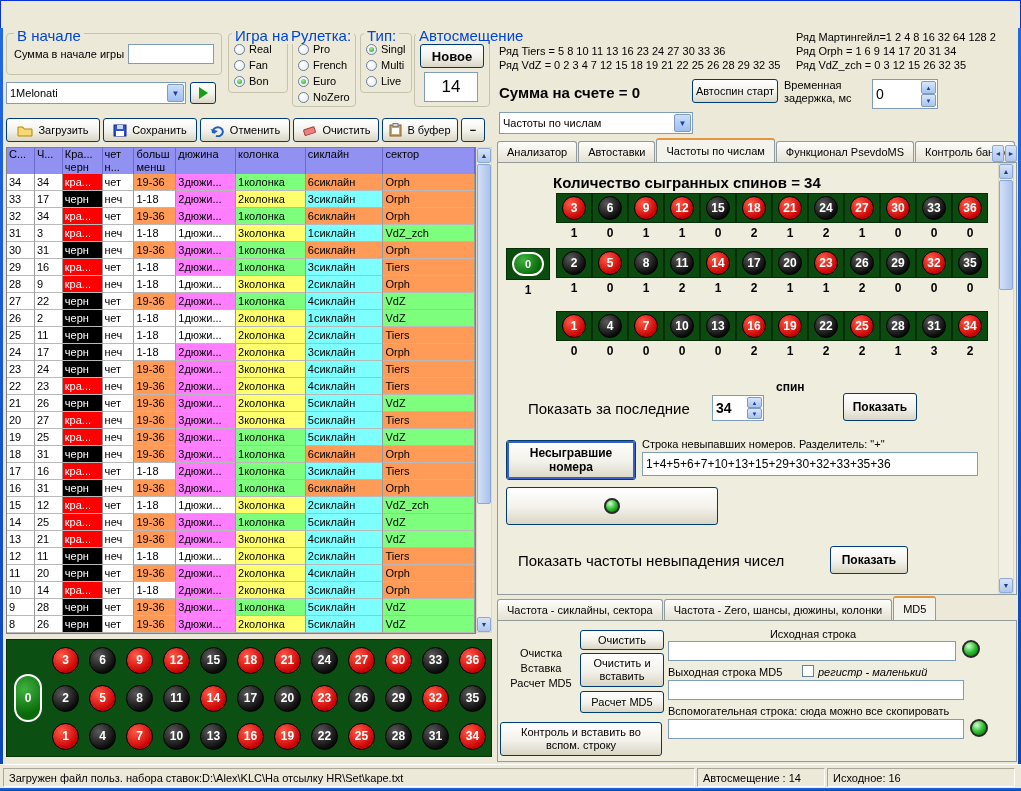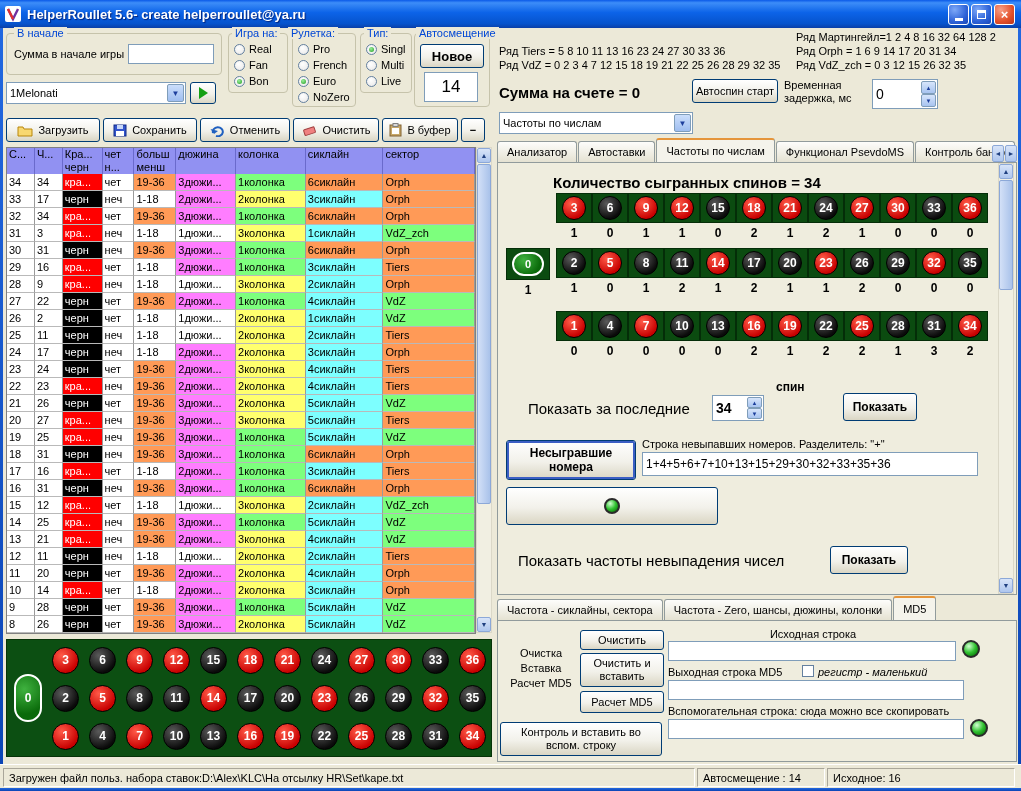--- a/index.html
+++ b/index.html
@@ -20,21 +20,21 @@
     display:flex; align-items:center; justify-content:center; color:#fff; font-weight:bold; font-size:13px;
     background:radial-gradient(circle at 30% 25%,#7DA8F8,#2E63D8 60%,#1A47B8); }
   .tb-btn.close { background:radial-gradient(circle at 30% 25%,#F8A088,#E3502A 60%,#B8341A); }
   .glyph-min { width:8px; height:3px; background:#fff; margin-top:10px; }
   .glyph-max { width:9px; height:9px; border:1px solid #fff; border-top:3px solid #fff; }
 
   .lbl { position:absolute; font-size:11px; color:#000; white-space:nowrap; }
   .bold { font-weight:bold; }
 
   .group { position:absolute; border:1px solid #C6C3AB; border-radius:4px; }
-  .group-title { position:absolute; font-size:11px; color:#0046D5; background:#ECE9D8; padding:0 3px; white-space:nowrap;text-align:center; }
+  .group-title { position:absolute; font-size:15px; color:#0046D5; background:#ECE9D8; padding:0 3px; white-space:nowrap;text-align:center; }
 
   .field { position:absolute; background:#fff; border:1px solid #7F9DB9; font-size:11px;
     display:flex; align-items:center; padding:0 3px; overflow:hidden; white-space:nowrap; }
   .combo-arrow { position:absolute; right:1px; top:1px; bottom:1px; width:17px; border-radius:2px;
     background:linear-gradient(180deg,#CBDEFB,#9FBEF0); border:1px solid #7F9DB9;
     color:#1C3E9C; font-size:8px; display:flex; align-items:center; justify-content:center; }
 
   .xpbtn { position:absolute; display:flex; align-items:center; justify-content:center; gap:5px;
     border:1px solid #003C74; border-radius:3px; color:#000; font-size:11px; text-align:center;
     background:linear-gradient(180deg,#FFFFFF 0%,#F2F1EA 55%,#DAD6C4 100%); }
@@ -116,41 +116,20 @@
 </style>
 </head>
 <body>
 
 <div class="window">
 
   <div class="edge" style="left:0;top:28px;width:3px;height:763px;"></div>
   <div class="edge" style="left:1018px;top:28px;width:3px;height:763px;"></div>
   <div class="edge" style="left:0;top:788px;width:1021px;height:3px;"></div>
 
-  <div class="titlebar">
-    <span style="margin-left:5px;display:flex;">
-      <svg width="16" height="16">
-          <rect width="16" height="16" rx="2" fill="#fff"></rect>
-          <path d="M3 3 L8 13 L13 3" stroke="#7030A0" stroke-width="2.4" fill="none"></path>
-          <path d="M3 3 L8 13" stroke="#E03030" stroke-width="2.4"></path>
-        </svg>
-    </span>
-    <span class="title-text">HelperRoullet 5.6- create helperroullet@ya.ru</span>
-    <span class="tb-btns">
-      <span class="tb-btn">
-          <span class="glyph-min"></span>
-        </span>
-      <span class="tb-btn">
-          <span class="glyph-max"></span>
-        </span>
-      <span class="tb-btn close">
-          <span>×</span>
-        </span>
-    </span>
-  </div>
 
   <div class="group" style="left:6px;top:33px;width:216px;height:42px;"></div>
   <span class="group-title" style="left:14px;top:27px;">В начале</span>
   <span class="lbl" style="left:14px;top:48px;">Сумма в начале игры</span>
   <div class="field" style="left:128px;top:44px;width:86px;height:20px;"></div>
 
   <div class="field" style="left:6px;top:82px;width:180px;height:22px;">
     <span>1Melonati</span>
     <span class="combo-arrow">▼</span>
   </div>

